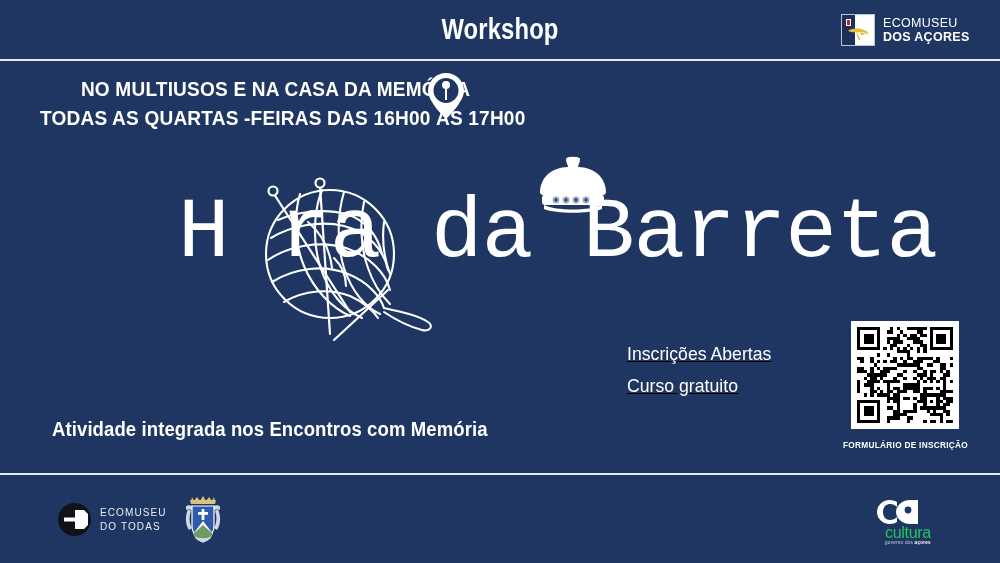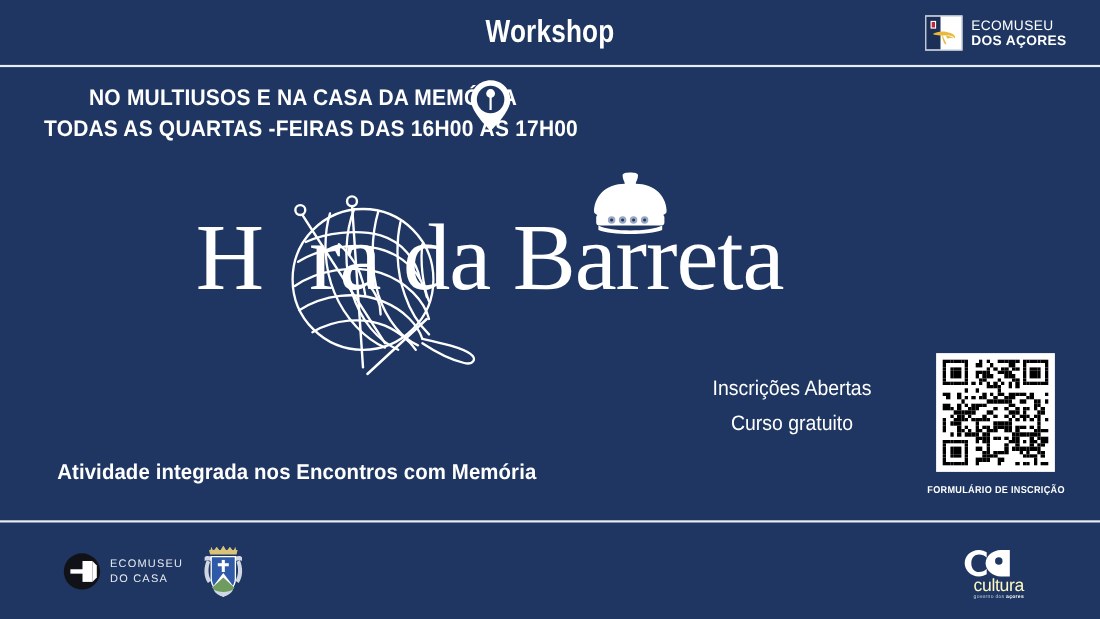--- a/index.html
+++ b/index.html
@@ -123,21 +123,21 @@
   
   .title-wrap {
     position: absolute;
     left: 0; top: 150px;
     width: 1000px;
     height: 190px;
   }
   .title-text {
     position: absolute;
     left: 178px; top: 34px;
-    font-family: Liberation Serif, serif;
+    font-family: Liberation Mono, monospace;
     font-size: 86px;
     color: #ffffff;
     letter-spacing: -1px;
     white-space: nowrap;
   }
   .title-text .hide-o { opacity: 0; }
   .yarn-icon {
     position: absolute;
     left: 238px; top: 12px;
     width: 200px; height: 185px;
@@ -146,21 +146,22 @@
     position: absolute;
     left: 534px; top: 5px;
     width: 78px; height: 62px;
   }
 
   
   .signup {
     position: absolute;
     left: 620px; top: 338px;
     width: 200px;
-    text-align: center;
+    text-align: left;
+    text-decoration: underline;
   }
   .signup div {
     font-family: "Liberation Sans Narrow", "Liberation Sans", sans-serif;
     font-size: 19px;
     color: #ffffff;
     line-height: 1.7;
     transform: scaleX(0.93);
   }
 
   
@@ -241,21 +242,21 @@
     position: absolute;
     left: 872px; top: 21px;
     width: 72px; height: 48px;
   }
   .cultura-word {
     position: absolute;
     left: 0; top: 28px;
     width: 72px;
     text-align: center;
     font-size: 16px;
-    color: #fef9c3;
+    color: #22c55e;
     letter-spacing: -0.3px;
     line-height: 1;
   }
   .cultura-sub {
     position: absolute;
     left: 0; top: 43px;
     width: 72px;
     text-align: center;
     font-size: 4.6px;
     letter-spacing: 0.25px;
@@ -1216,21 +1217,21 @@
     <div class="eco-logo">
       <div class="eco-mark">
         <svg viewBox="0 0 33 33" width="33" height="33">
           <rect x="17" y="7" width="9" height="19" fill="#ffffff"></rect>
           <rect x="6" y="14.5" width="13" height="4" fill="#ffffff"></rect>
           <path d="M26 7 L30 11 L30 22 L26 26 Z" fill="#ffffff"></path>
         </svg>
       </div>
       <div class="eco-text">
         <div>ECOMUSEU</div>
-        <div>DO CASA</div>
+        <div>DO TODAS</div>
       </div>
     </div>
 
     <svg class="corvo-arms" viewBox="0 0 42 48">
       <path d="M8 4 L34 4 L33 8 L9 8 Z" fill="#d9c27a"></path>
       <path d="M10 1 L12 5 L15 1 L18 5 L21 0 L24 5 L27 1 L30 5 L32 1 L33 6 L9 6 Z" fill="#d9c27a"></path>
       <path d="M4 11 C4 9 8 9 10 10 L10 14 C7 13 5 13 4 14 Z" fill="#cfd6e4"></path>
       <path d="M38 11 C38 9 34 9 32 10 L32 14 C35 13 37 13 38 14 Z" fill="#cfd6e4"></path>
       <path d="M6 13 C3 20 3 28 7 34 L10 32 C7 27 7 20 9 15 Z" fill="#cfd6e4"></path>
       <path d="M36 13 C39 20 39 28 35 34 L32 32 C35 27 35 20 33 15 Z" fill="#cfd6e4"></path>

